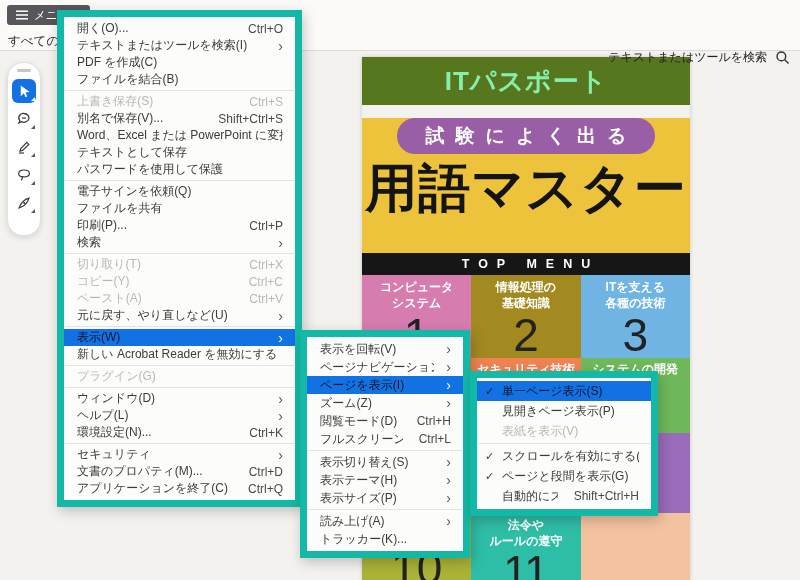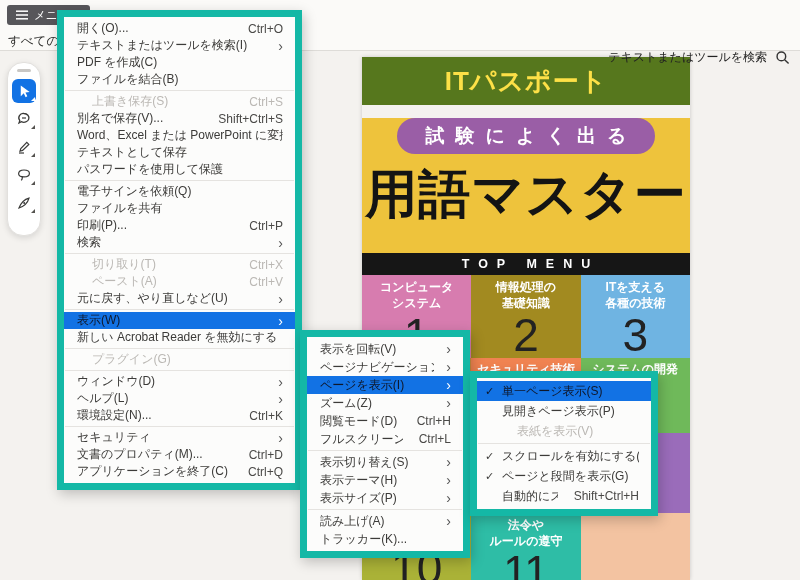--- a/index.html
+++ b/index.html
@@ -15,24 +15,24 @@
   
   .ltoolbar{position:absolute;left:7px;top:62px;width:34px;height:174px;background:#fff;border:1px solid #e2e0dd;border-radius:16px;box-shadow:0 2px 6px rgba(0,0,0,.12);z-index:20;display:flex;flex-direction:column;align-items:center;padding-top:6px;box-sizing:border-box;}
   .drag-handle{width:14px;height:3px;border-radius:2px;background:#c9c7c4;margin-bottom:5px;}
   .tool{width:24px;height:24px;margin:2px 0;border-radius:6px;display:flex;align-items:center;justify-content:center;position:relative;cursor:pointer;}
   .tool.sel{background:#1272e4;}
   .tool::after{content:"";position:absolute;right:1px;bottom:2px;width:0;height:0;border-bottom:4px solid #55534f;border-left:4px solid transparent;}
   .tool.sel::after{border-bottom-color:#fff;}
 
   
   .doc{position:absolute;left:362px;top:57px;width:328px;height:523px;z-index:1;box-shadow:0 0 4px rgba(0,0,0,.18);}
-  .doc-green{height:48px;background:#56771d;display:flex;align-items:center;justify-content:center;color:#fde047;font-size:26px;font-weight:bold;letter-spacing:1px;}
+  .doc-green{height:48px;background:#56771d;display:flex;align-items:center;justify-content:center;color:#86efac;font-size:26px;font-weight:bold;letter-spacing:1px;}
   .doc-yellow{height:135px;background:#eec33c;text-align:center;}
   .pill{width:258px;height:36px;margin:13px auto 0;background:#9a5ea6;border-radius:20px;color:#fff;font-size:19px;font-weight:bold;letter-spacing:11px;padding-left:11px;line-height:36px;box-sizing:border-box;text-align:center;}
-  .big-title{margin-top:12px;font-size:52px;line-height:1.1;font-weight:900;color:#141414;letter-spacing:1px;}
+  .big-title{margin-top:6px;font-size:52px;line-height:1.1;font-weight:900;color:#141414;letter-spacing:1px;}
   .doc-black{height:22px;background:#161616;color:#fff;display:flex;align-items:center;justify-content:center;font-size:12.5px;font-weight:bold;letter-spacing:9px;padding-left:9px;box-sizing:border-box;}
   .grid-row{display:flex;}
   .tile{width:109.33px;box-sizing:border-box;text-align:center;overflow:hidden;}
   .tile-label{font-size:12px;font-weight:bold;color:#fff;line-height:1.3;padding-top:5px;white-space:pre-line;text-align:center;}
   .tile-num{font-size:46px;font-weight:200;color:#222;line-height:1;margin-top:1px;}
   .r1{height:83px;}
   .r2l{height:23px;display:flex;align-items:center;justify-content:center;}
   .r2b{height:52px;}
   .r3{height:80px;}
   .r4{height:80px;}
@@ -41,21 +41,21 @@
   .menu{position:absolute;background:#fcfcfb;border:7px solid #14b8a6;box-shadow:2px 4px 12px rgba(0,0,0,.22);padding:3px 0;font-size:12px;color:#3c3b39;box-sizing:border-box;}
   .m-main{left:57px;top:10px;width:245px;z-index:30;}
   .m-view{left:300px;top:330px;width:170px;z-index:31;}
   .m-page{left:470px;top:371px;width:188px;z-index:32;}
   .mi{display:flex;align-items:center;height:17px;padding:0 12px 0 13px;white-space:nowrap;cursor:pointer;}
   .m-view .mi{height:18px;}
   .m-page .mi{height:20px;padding-left:8px;}
   .mi .lbl{flex:1;overflow:hidden;}
   .mi .sc{margin-left:16px;color:#4a4947;}
   .mi.sub::after{content:"›";font-size:14px;color:#555;margin-left:12px;line-height:1;}
-  .mi.dis{color:#bbb8b4;margin-left:15px;}
+  .mi.dis{color:#bbb8b4;}
   .mi.dis .sc{color:#bbb8b4;}
   .mi.hl{background:#1272e4;color:#0f172a;}
   .mi.hl::after{color:#fff;}
   .chk{width:17px;flex:none;}
   .chk.on::before{content:"✓";font-size:11px;color:inherit;}
   .sep{height:1px;background:#e5e3e0;margin:2px 1px;}
 </style>
 </head>
 <body>
 
@@ -224,20 +224,24 @@
       </div>
     <div class="mi sub">
         <span class="lbl">検索</span>
       </div>
     <div class="sep"></div>
     <div class="mi dis">
         <span class="lbl">切り取り(T)</span>
         <span class="sc">Ctrl+X</span>
       </div>
     <div class="mi dis">
+        <span class="lbl">コピー(Y)</span>
+        <span class="sc">Ctrl+C</span>
+      </div>
+    <div class="mi dis">
         <span class="lbl">ペースト(A)</span>
         <span class="sc">Ctrl+V</span>
       </div>
     <div class="mi sub">
         <span class="lbl">元に戻す、やり直しなど(U)</span>
       </div>
     <div class="sep"></div>
     <div class="mi sub hl">
         <span class="lbl">表示(W)</span>
       </div>

